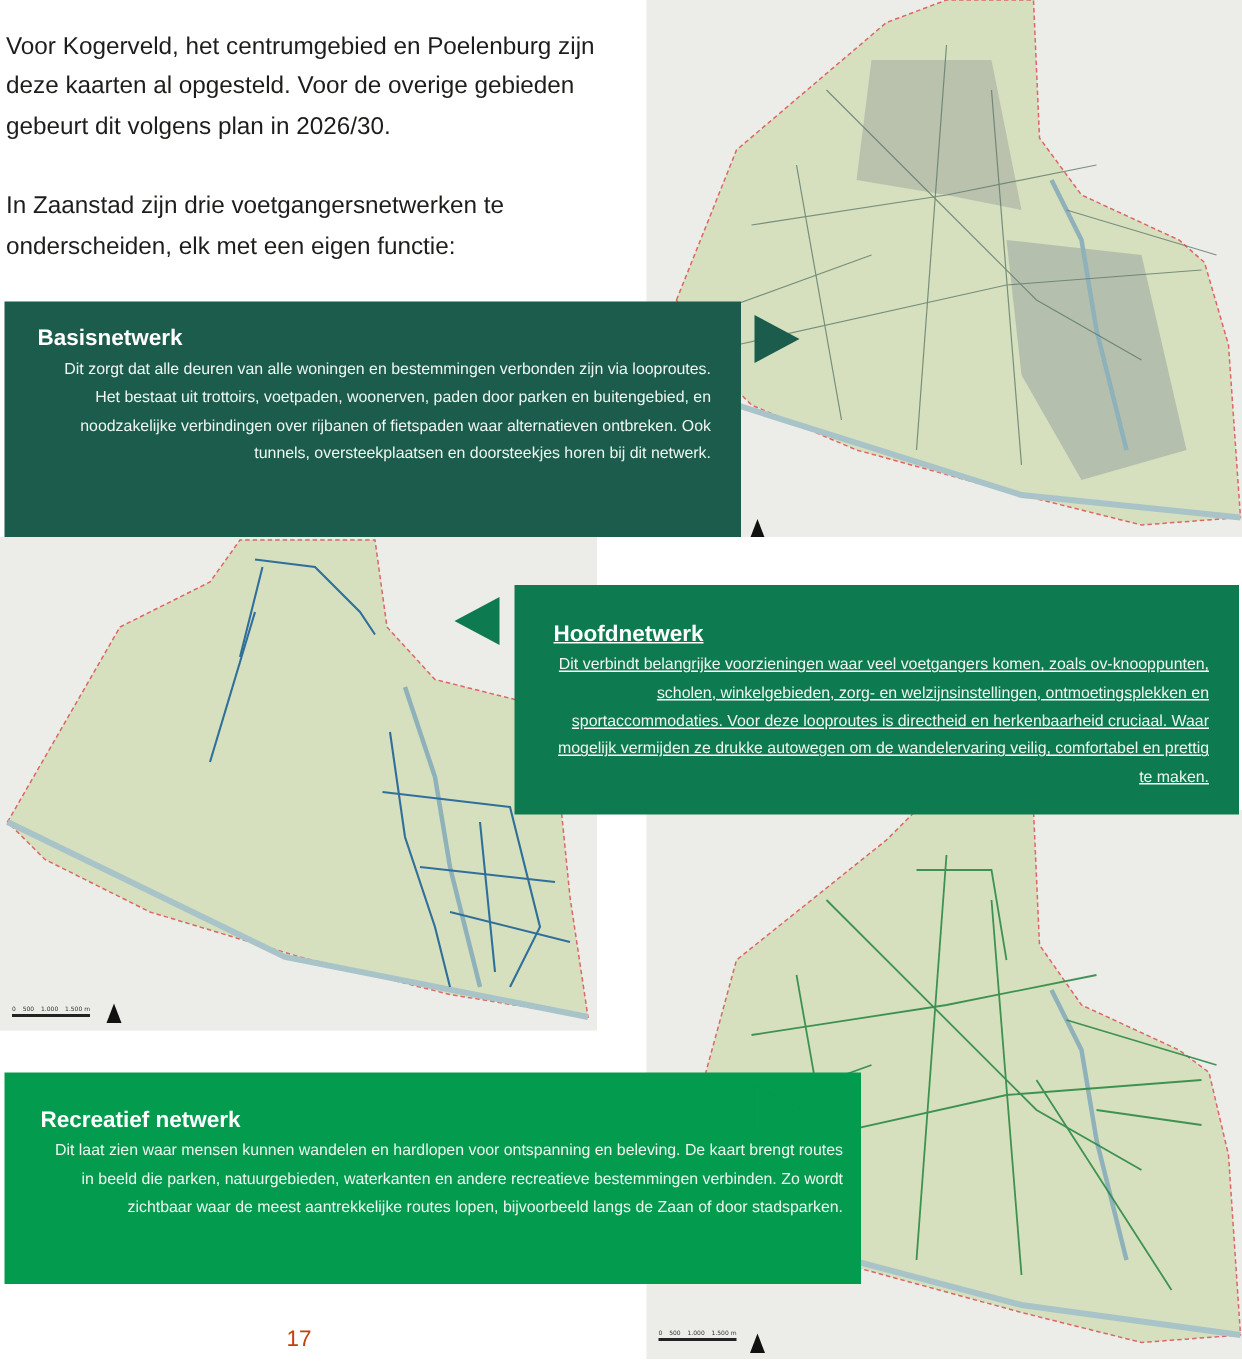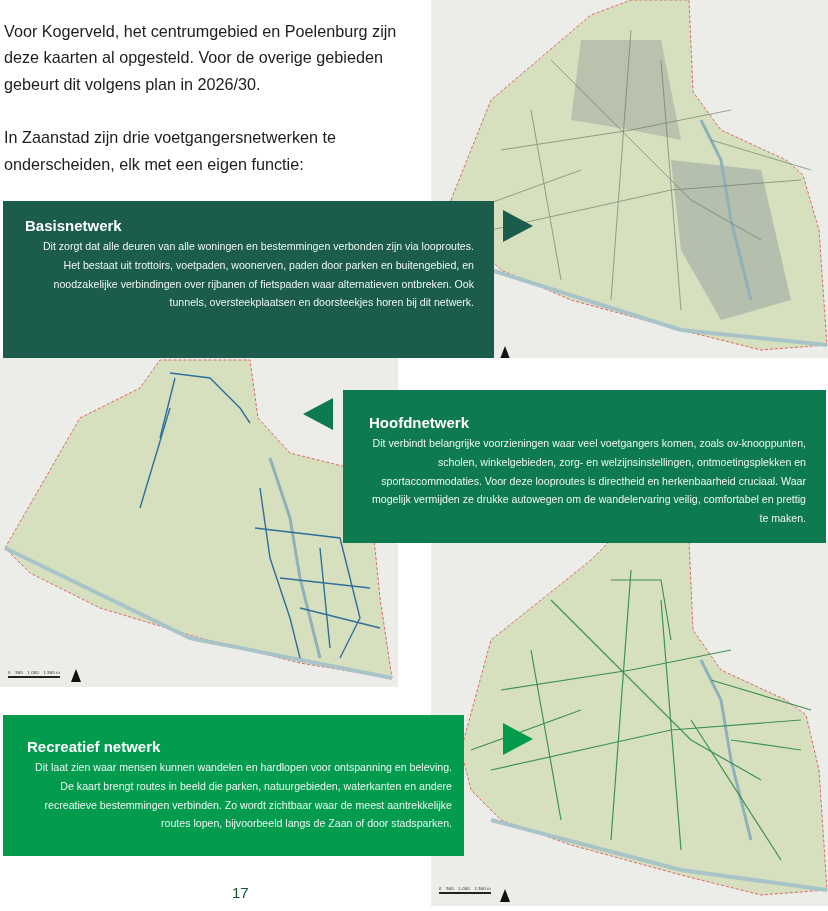--- a/index.html
+++ b/index.html
@@ -7,27 +7,27 @@
          font-family: "DejaVu Sans", sans-serif; }
   .intro { position: absolute; left: 4px; top: 18px; width: 420px;
            font-family: "Liberation Sans", sans-serif; font-size: 16.2px; line-height: 26.4px; color: #1d1d1b; }
   .intro p { margin: 0 0 27px 0; }
   .map { position: absolute; overflow: hidden; background: #eeeeea; }
   .map svg { display: block; width: 100%; height: 100%; }
   .card { position: absolute; color: #ffffff; box-sizing: border-box; }
   .card h2 { margin: 0 0 2px 0; font-family: "Liberation Sans", sans-serif; font-weight: bold; font-size: 15px; line-height: 18px; }
   .card p { margin: 0; font-family: "Liberation Sans", sans-serif; font-size: 10.6px; line-height: 18.8px; color: #eef6f0; text-align: right; }
   .card-basis { left: 3px; top: 201px; width: 491px; height: 157px; background: #1b5c4c; padding: 16px 20px 0 22px; }
-  .card-hoofd { left: 343px; top: 390px; width: 483px; height: 153px; background: #0e7a4f; padding: 24px 20px 17px 26px; }
-  .card-recr { left: 3px; top: 715px; width: 461px; height: 141px; background: #039b4e; padding: 23px 12px 0 24px; }
+  .card-hoofd { left: 343px; top: 390px; width: 483px; height: 153px; background: #0e7a4f; padding: 24px 20px 17px 26px; text-decoration: underline; }
+  .card-recr { left: 3px; top: 715px; width: 571px; height: 141px; background: #039b4e; padding: 23px 12px 0 24px; }
   .arrow { position: absolute; width: 0; height: 0; }
   .arrow-right-dark { left: 503px; top: 210px; border-top: 16px solid transparent; border-bottom: 16px solid transparent; border-left: 30px solid #1b5c4c; }
   .arrow-left-mid { left: 303px; top: 398px; border-top: 16px solid transparent; border-bottom: 16px solid transparent; border-right: 30px solid #0e7a4f; }
   .arrow-right-light { left: 503px; top: 723px; border-top: 16px solid transparent; border-bottom: 16px solid transparent; border-left: 30px solid #039b4e; }
-  .page-number { position: absolute; left: 191px; top: 884px; font-family: "Liberation Sans", sans-serif; font-size: 15px; color: #14532d; margin-left: 41px; }
+  .page-number { position: absolute; left: 191px; top: 884px; font-family: "Liberation Sans", sans-serif; font-size: 15px; color: #c2410c; }
   .scalebar { position: absolute; font-size: 4px; color: #333; }
   .north { position: absolute; width: 0; height: 0; border-left: 5px solid transparent; border-right: 5px solid transparent; border-bottom: 13px solid #111; }
 </style>
 </head>
 <body>
 
 <div class="intro">
   <p>Voor Kogerveld, het centrumgebied en Poelenburg zijn deze kaarten al opgesteld. Voor de overige gebieden gebeurt dit volgens plan in 2026/30.</p>
   <p>In Zaanstad zijn drie voetgangersnetwerken te onderscheiden, elk met een eigen functie:</p>
 </div>

